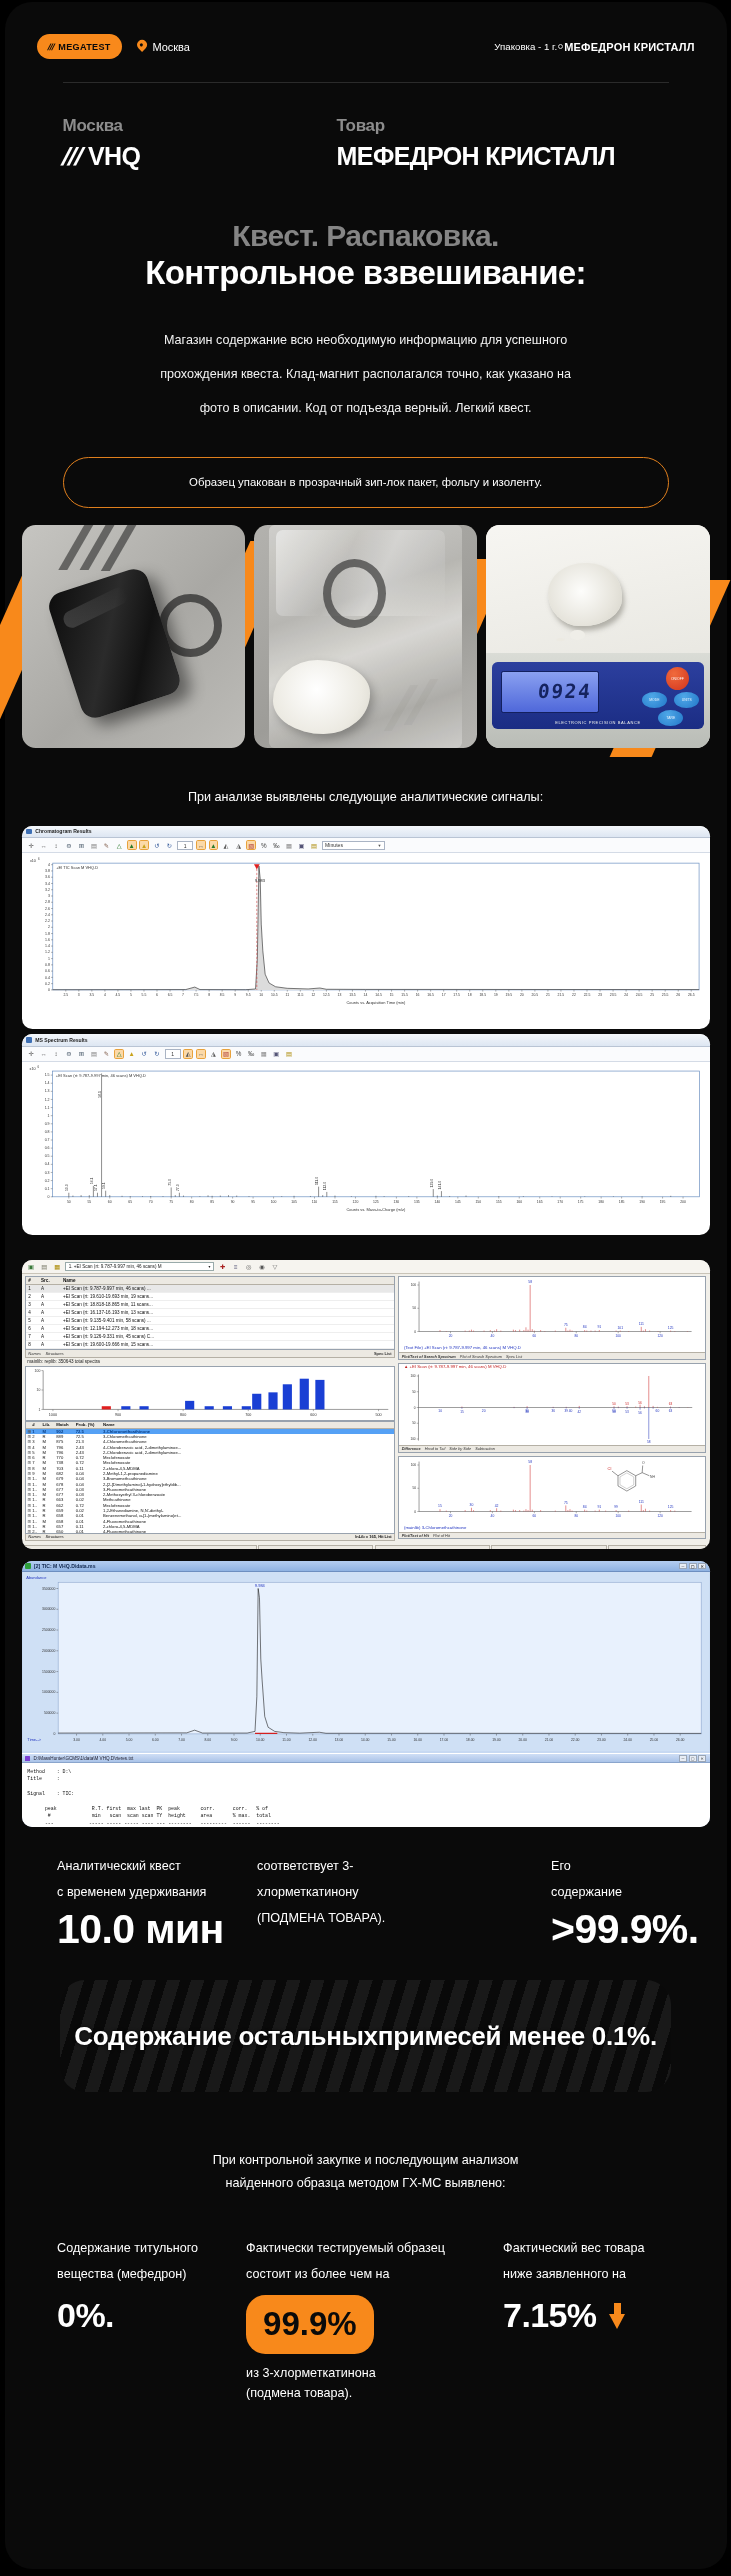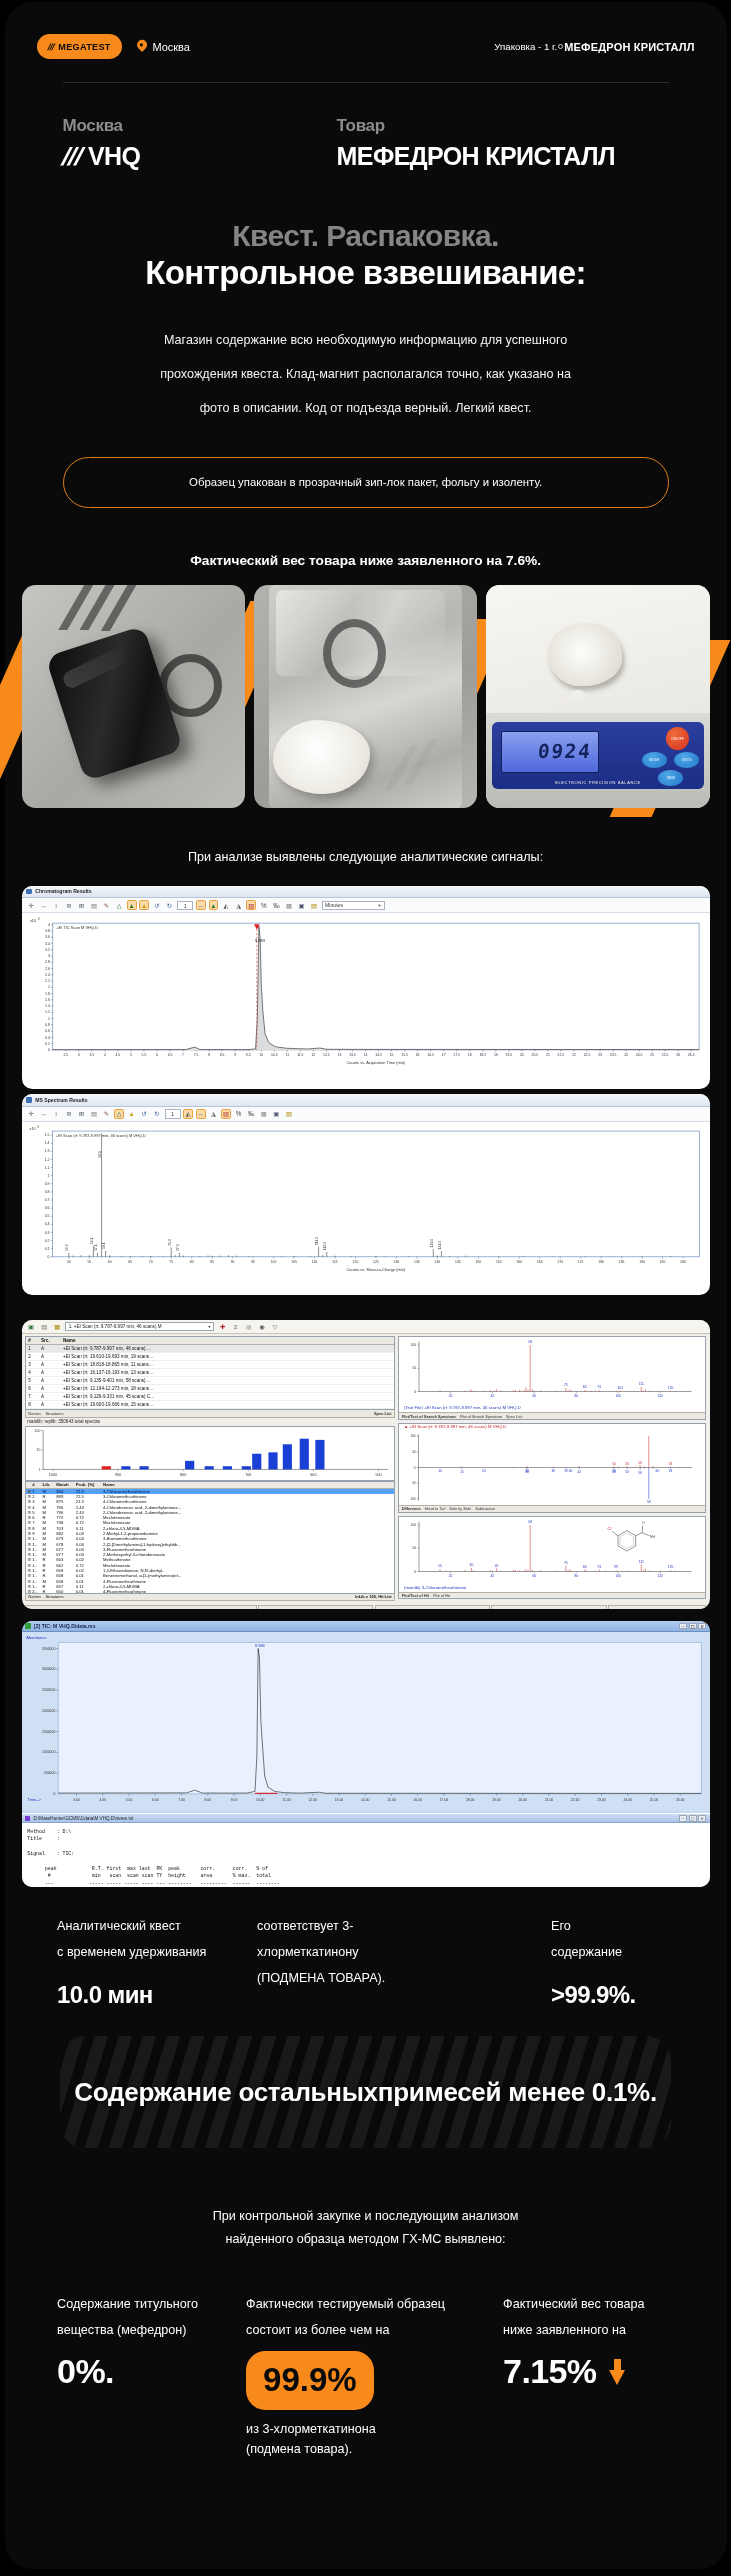--- a/index.html
+++ b/index.html
@@ -112,21 +112,21 @@
   .chem{background:#c7d9f2}
   .chem-title{display:flex;align-items:center;gap:3.4px;height:11.4px;background:linear-gradient(#b4cdf0,#8fb2e2);border-bottom:0.6px solid #6e8fc0;font-size:5.1px;font-weight:700;color:#10264d;padding:0 3.4px}
   .chem-title .gic{width:5.7px;height:5.7px;background:#2d9e3a;border-radius:1.1px}
   .report-title{display:flex;align-items:center;gap:3.4px;height:10.3px;background:linear-gradient(#cfdef5,#aac3e8);border-top:0.6px solid #fff;border-bottom:0.6px solid #8aa5cc;font-size:4.6px;color:#223;padding:0 3.4px}
   .report-title .dic{width:5.1px;height:5.1px;background:#7b3fd4;border-radius:0.6px}
   .report-body{background:#fff;padding:4.6px 5.7px 5.7px}
   .report-body pre{font-family:"Liberation Mono","DejaVu Sans Mono",monospace;font-size:4.9px;line-height:1.5;color:#111}
   
   .sum-grid{display:grid;grid-template-columns:200px 294px 1fr;width:617px;margin:26px auto 0}
   .sum-label{font-size:12.6px;line-height:26px;font-weight:500}
-  .sum-big{font-size:24px;font-weight:800;letter-spacing:-0.6px;margin-top:16px}
+  .sum-big{font-size:41px;font-weight:800;letter-spacing:-0.6px;margin-top:1px}
   
   .banner{width:611px;margin:27.4px auto 0;height:112px;border-radius:25px;display:flex;flex-direction:row;align-items:center;justify-content:center;background:repeating-linear-gradient(107deg,#090909 0 10.3px,#191919 10.3px 23px)}
   .banner div{font-size:26px;font-weight:800;letter-spacing:-0.3px;line-height:33px;text-shadow:0 0 3.4px rgba(0,0,0,.8)}
   .gcms{margin:57px auto 0;width:389px;text-align:center;font-size:12.6px;line-height:23px;font-weight:500}
   
   .stats-grid{display:grid;grid-template-columns:189px 257px 1fr;width:617px;margin:40px auto 0}
   .st-label{font-size:12.6px;line-height:26px;font-weight:500}
   .st-big{font-size:34px;font-weight:800;letter-spacing:-0.6px;margin-top:9.1px}
   .orange-box{display:inline-block;background:#F8891B;color:#0a0a0a;border-radius:19.4px;padding:10.3px 17px;font-size:33px;font-weight:800;margin-top:8px}
   .st-after{font-size:12.6px;line-height:20.6px;font-weight:500;margin-top:9.1px}
@@ -180,21 +180,20 @@
       <span>прохождения квеста. Клад-магнит располагался точно, как указано на</span><br>
       <span>фото в описании. Код от подъезда верный. Легкий квест.</span>
     </div>
 
     <div class="inner">
       <div class="pill2">
         <span>Образец упакован в прозрачный зип-лок пакет, фольгу и изоленту.</span>
       </div>
     </div>
 
-    <div class="note">Фактический вес товара ниже заявленного на 7.6%.</div>
 
     <div class="photos-wrap">
       <div class="ribbon">
         <span style="left:-32px;top:34px"></span>
         <span style="left:189px;top:16px"></span>
         <span style="left:407px;top:34px"></span>
         <span style="left:627px;top:55px"></span>
       </div>
       <div class="photos">
         <div class="photo ph1">

